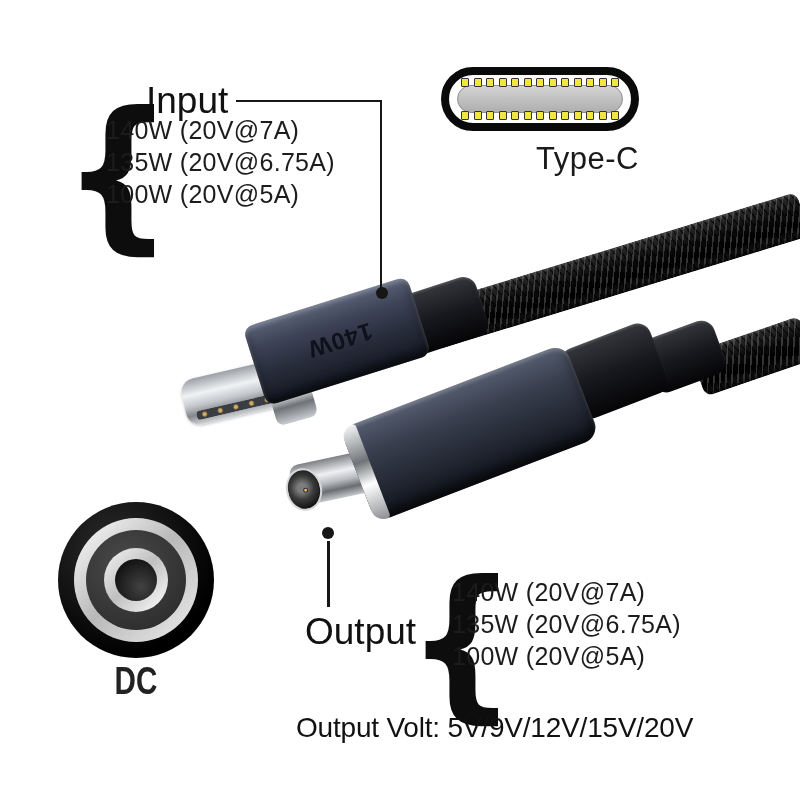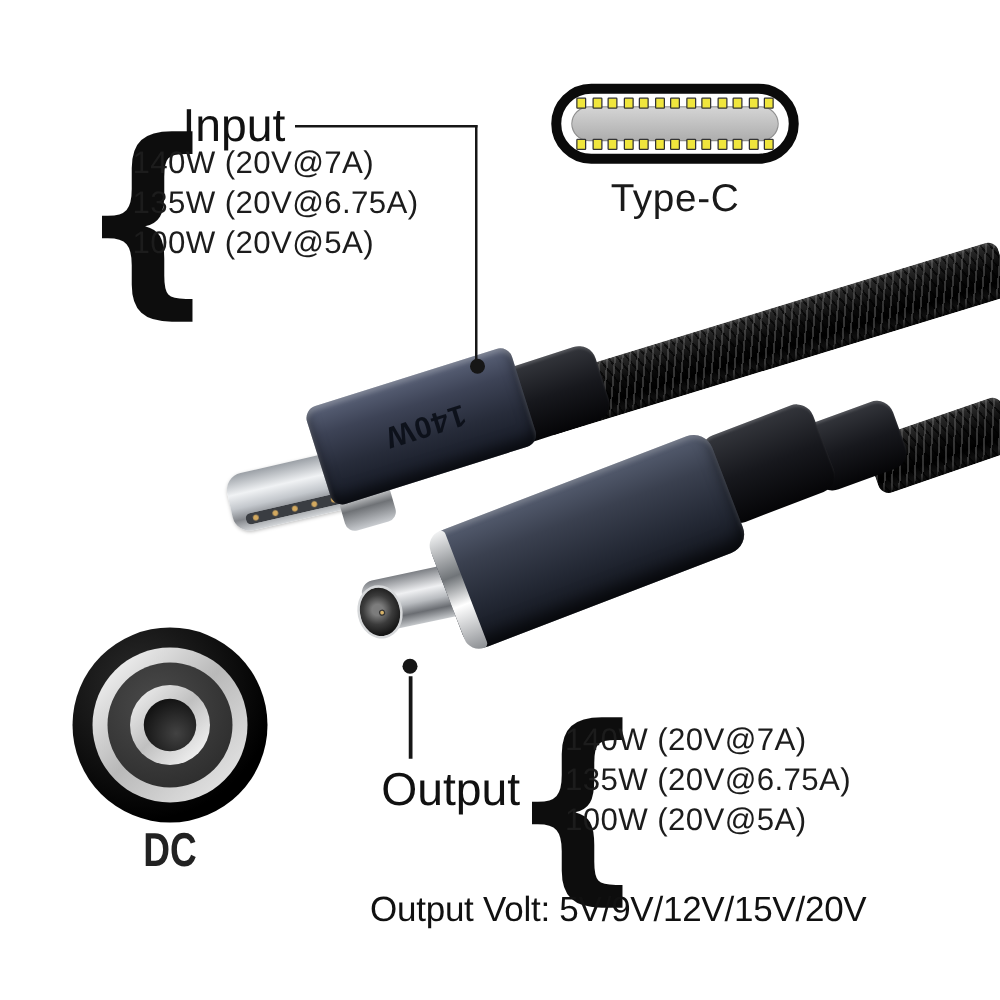--- a/index.html
+++ b/index.html
@@ -83,21 +83,21 @@
   
   .typec{position:absolute;left:441px;top:67px;width:198px;height:64px;background:#fff;
     border:8px solid #0a0a0a;border-radius:34px;z-index:9;}
   .typec-inner{position:absolute;left:8px;top:10px;width:166px;height:28px;border-radius:14px;
     border:1px solid #8f8f8f;background:linear-gradient(to bottom,#d4d4d4,#aeaeae);}
   .pinrow{position:absolute;left:12px;width:158px;height:9px;display:flex;
     justify-content:space-between;z-index:2;}
   .pinrow.top{top:3px;}
   .pinrow.bot{bottom:3px;}
   .pin{width:8px;height:9px;border:1.5px solid #333;border-radius:1px;background:#f0e63c;}
-  .typec-label{position:absolute;left:441px;top:141px;width:198px;text-align:center;
+  .typec-label{position:absolute;left:441px;top:141px;width:198px;text-align:right;
     font-size:31px;letter-spacing:.5px;z-index:9;color:#1a1a1a;}
 
   
   .dcd{position:absolute;left:58px;top:502px;width:156px;height:156px;z-index:9;}
   .dcd div{position:absolute;border-radius:50%;}
   .dcd .r1{inset:0;background:radial-gradient(circle at 35% 30%,#2c2c2c,#000 72%);}
   .dcd .r2{inset:16px;background:linear-gradient(135deg,#ffffff,#b9b9b9 48%,#ededed);}
   .dcd .r3{inset:28px;background:radial-gradient(circle at 40% 35%,#4b4b4b,#2e2e2e 78%);}
   .dcd .r4{inset:46px;background:linear-gradient(315deg,#ffffff,#c0c0c0 52%,#f5f5f5);}
   .dcd .r5{inset:57px;background:radial-gradient(circle at 62% 66%,#424242,#141414 72%);}

